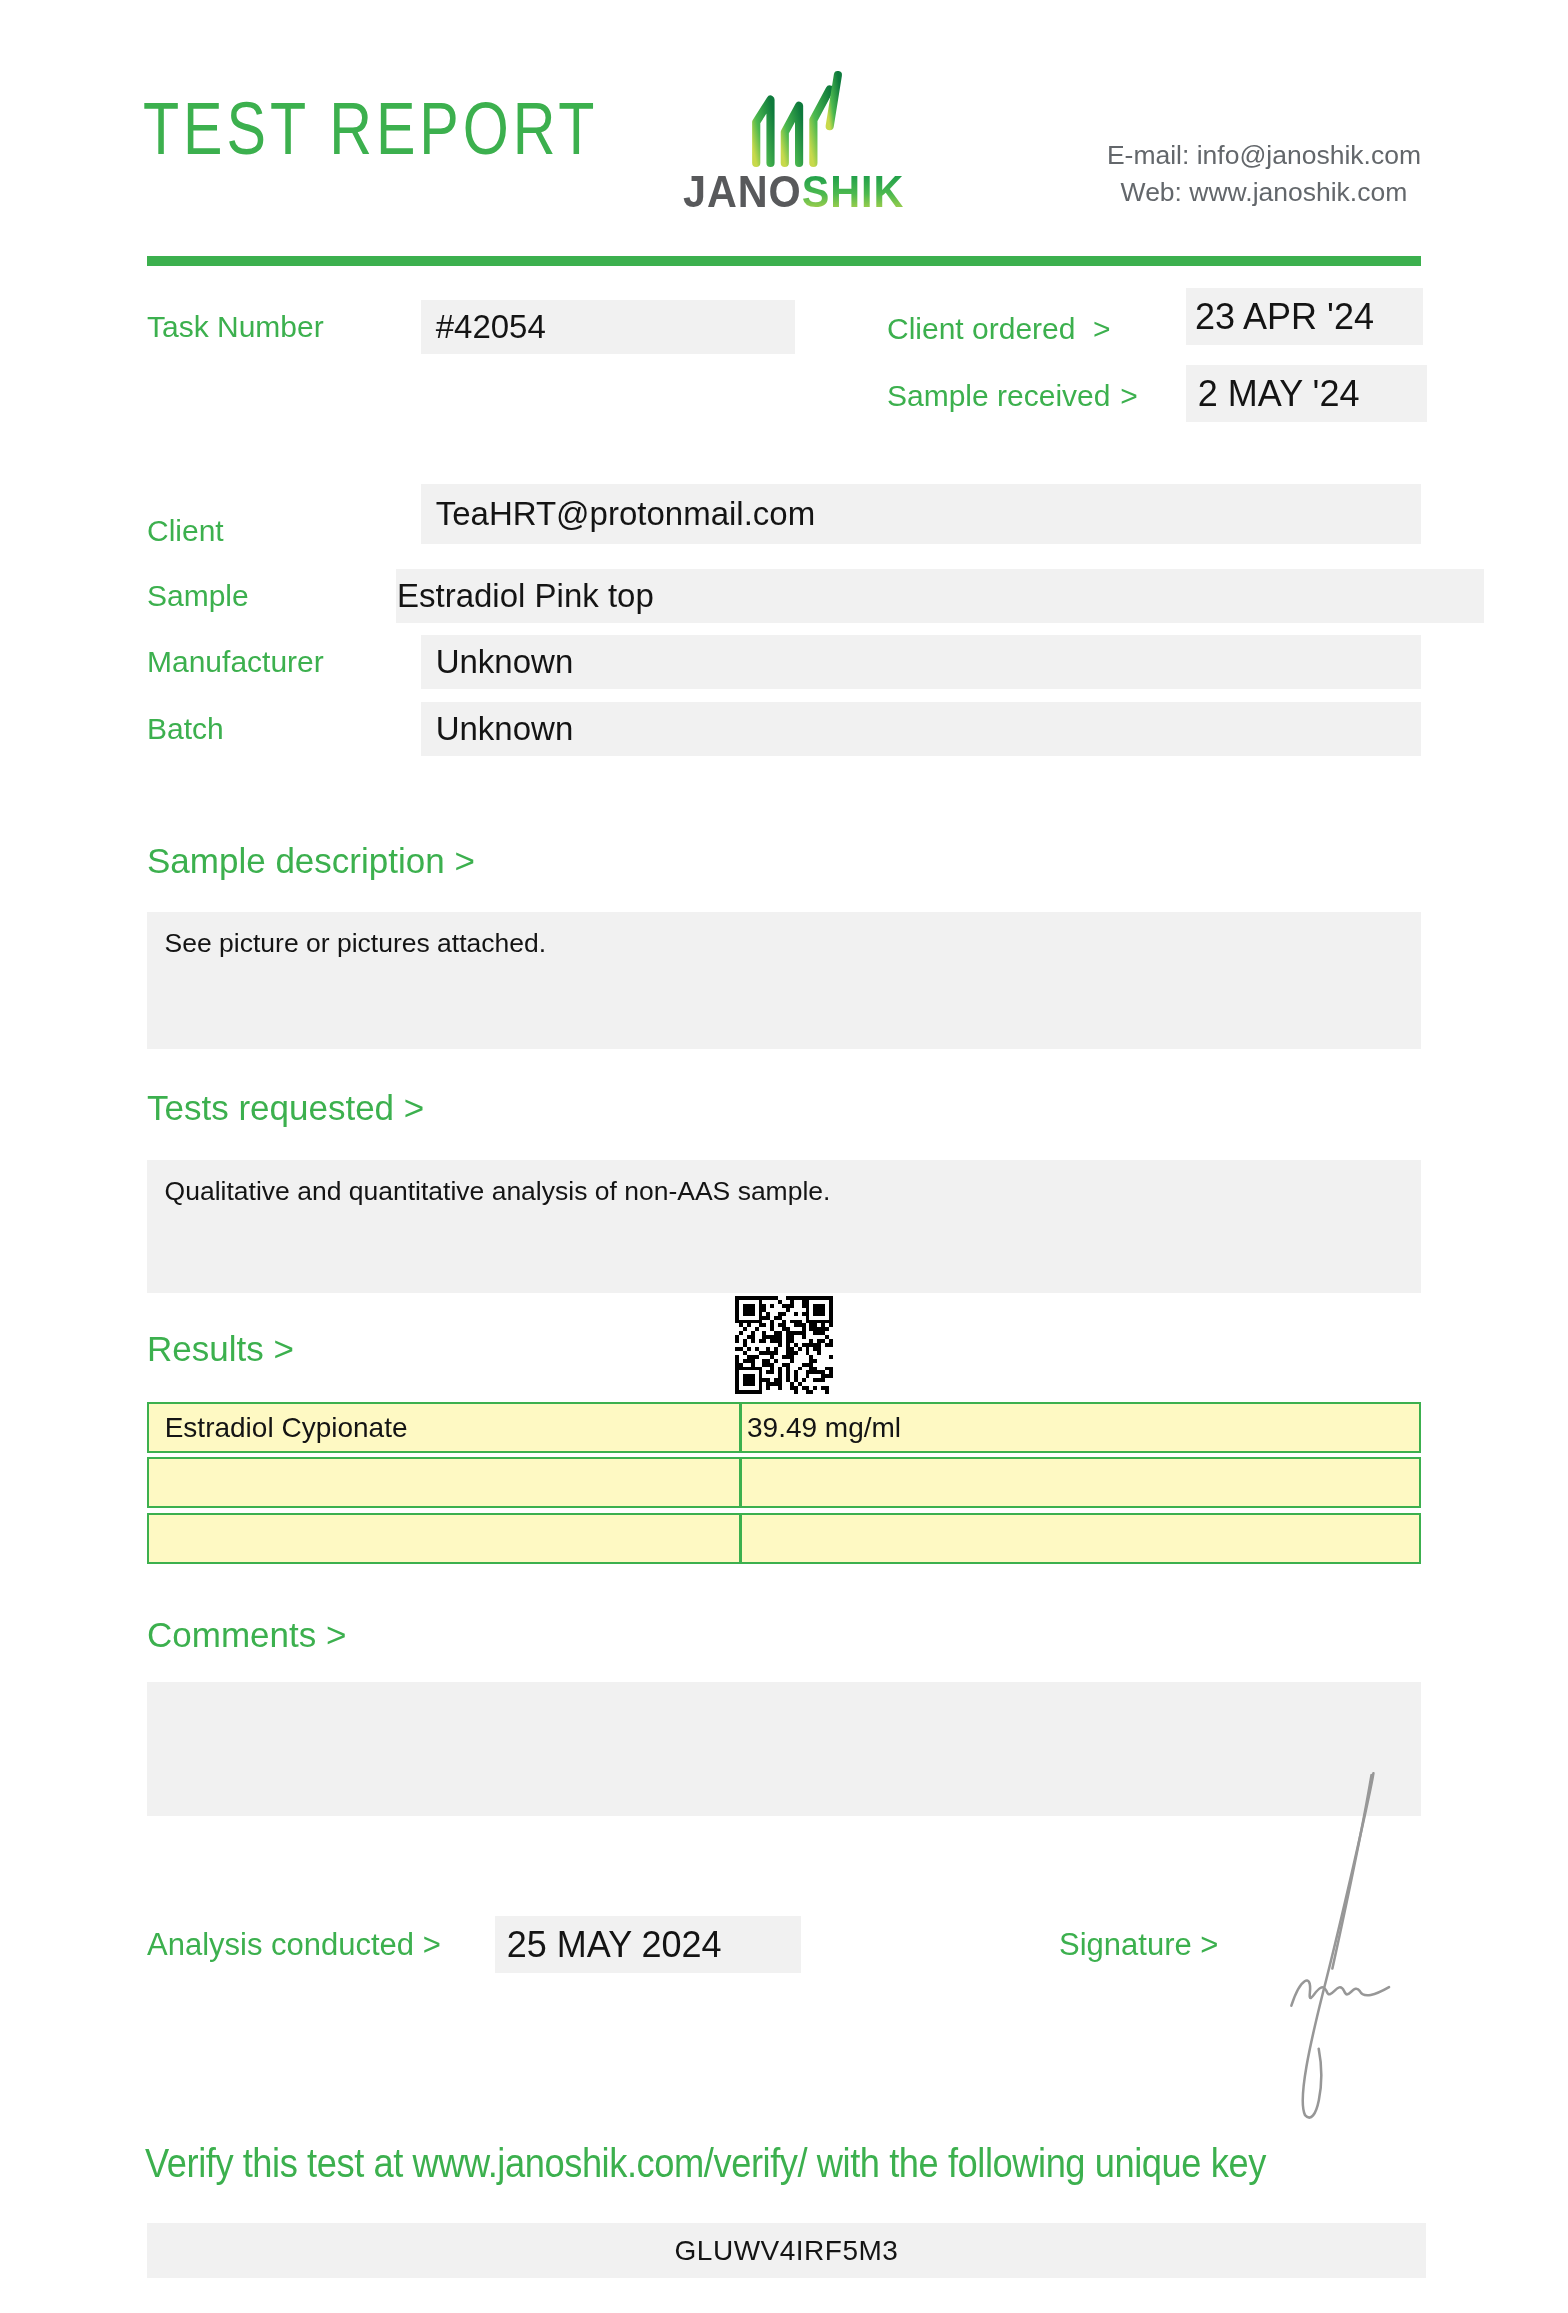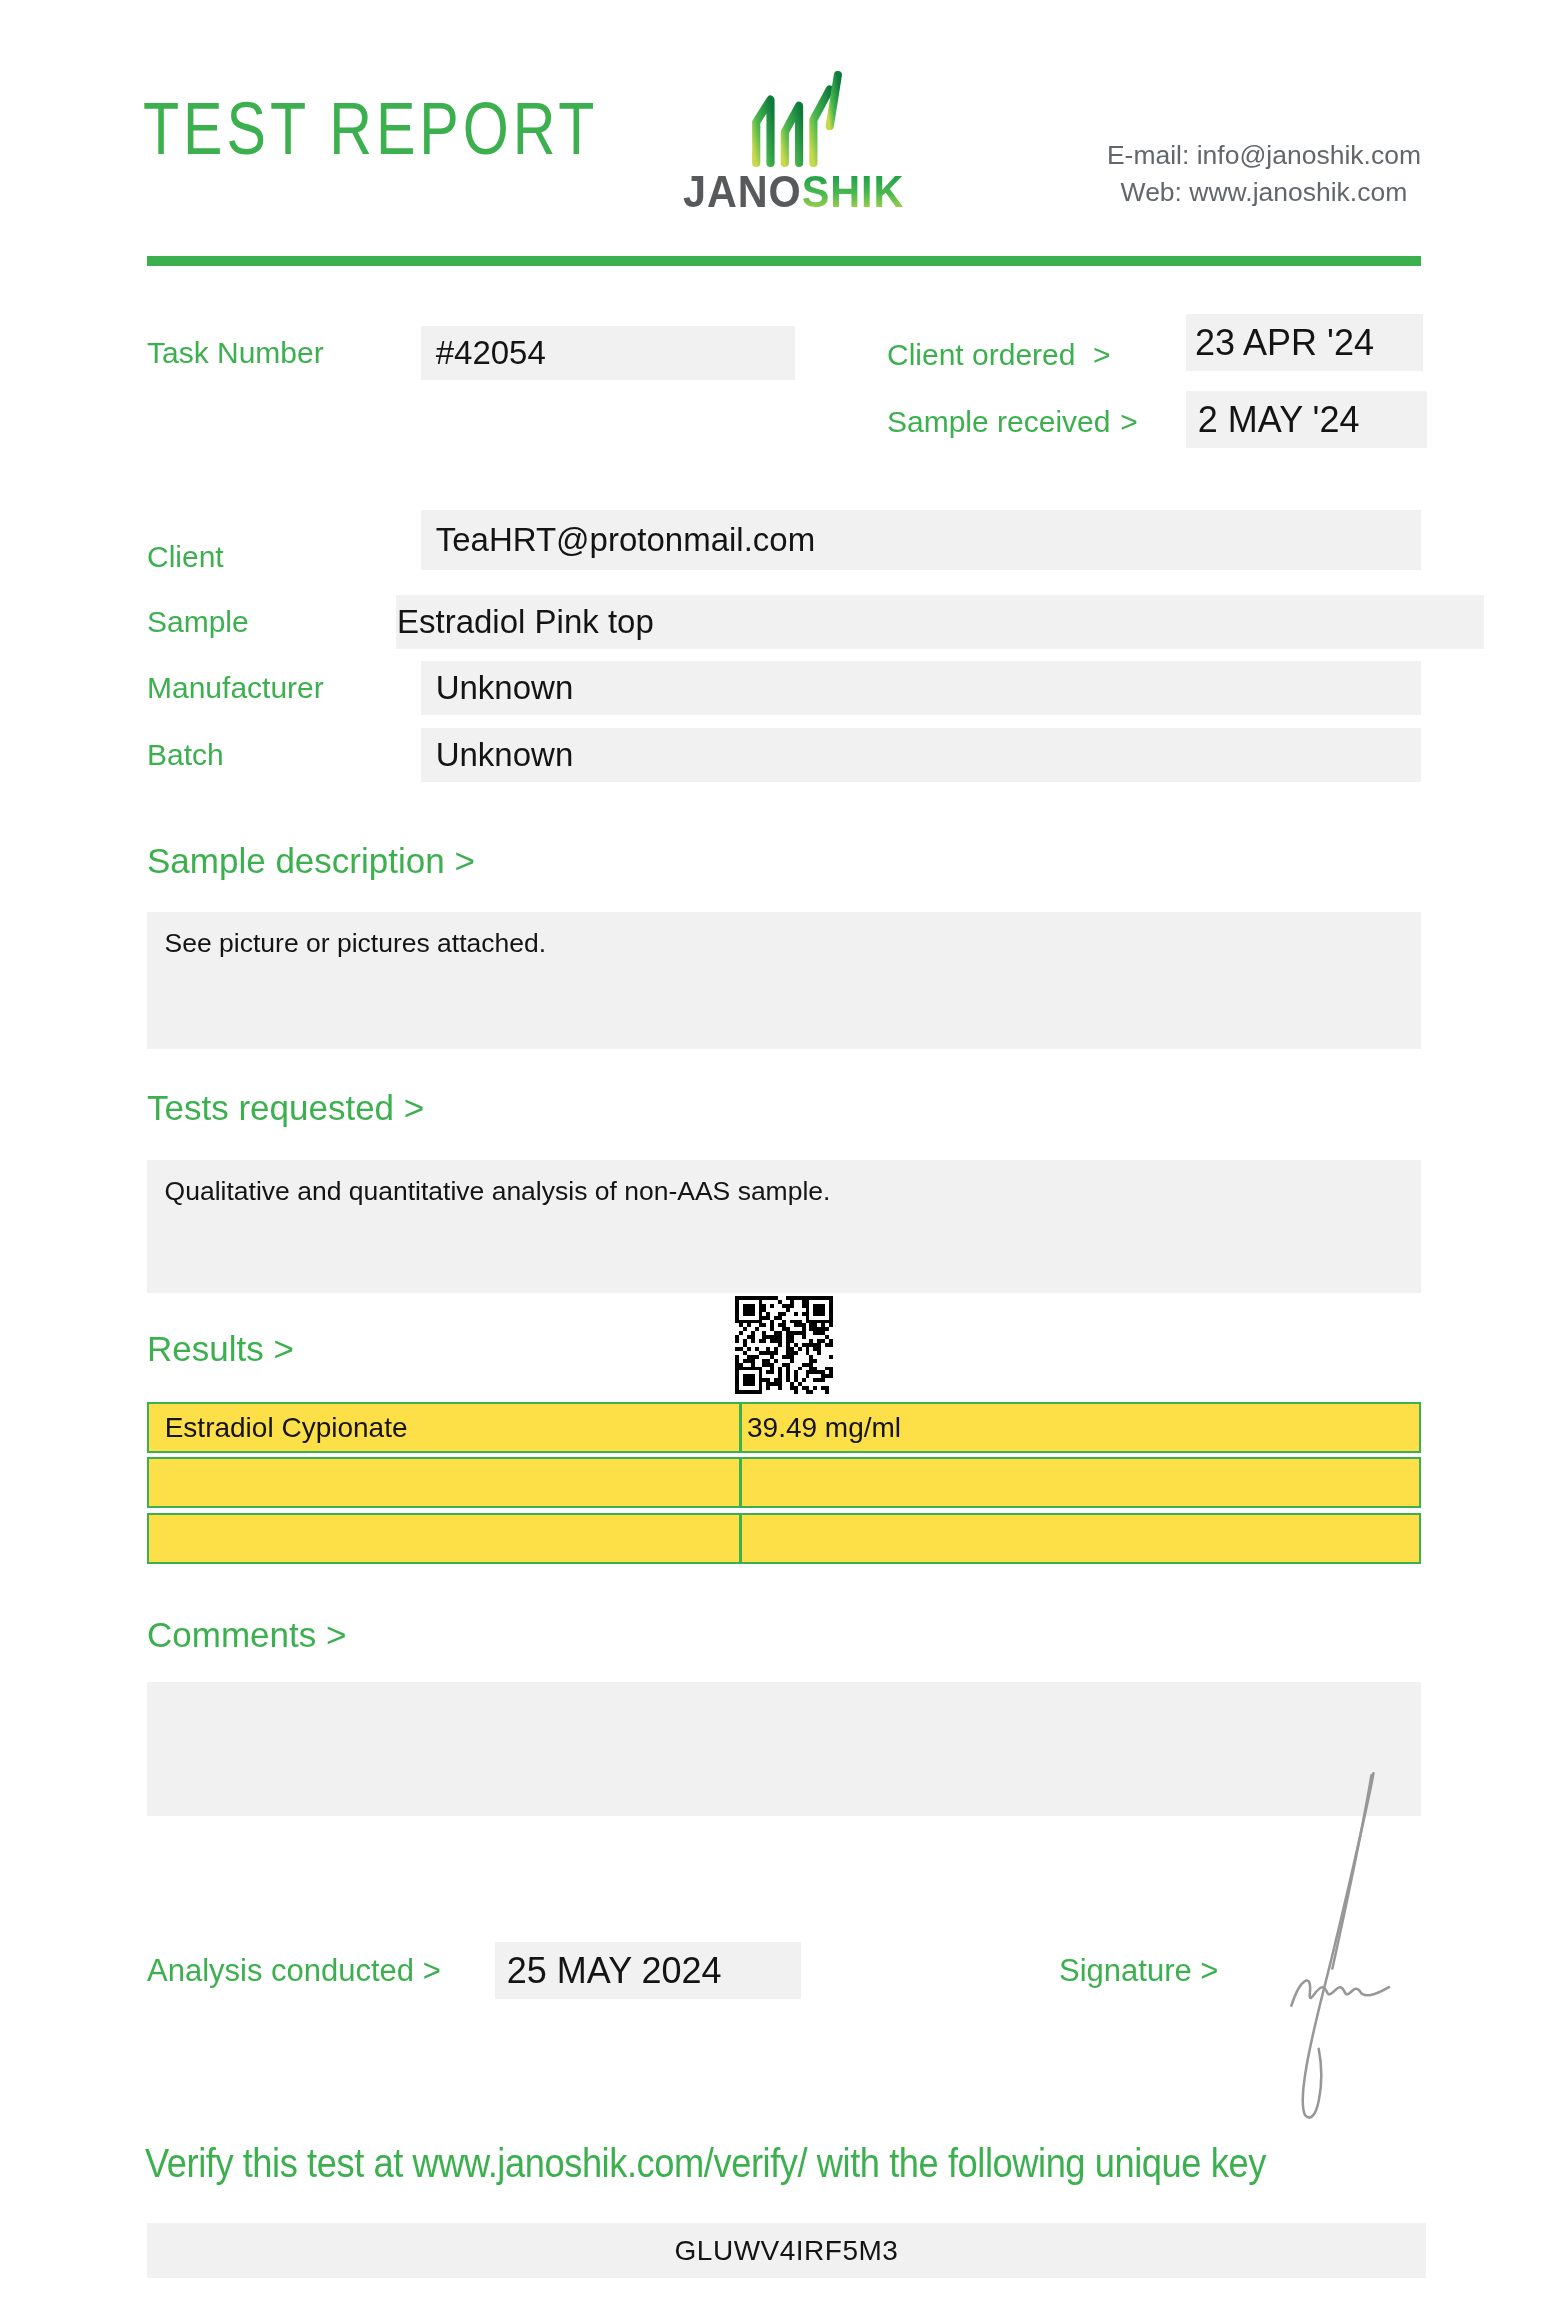--- a/index.html
+++ b/index.html
@@ -27,27 +27,27 @@
   .logo-text .shik{background:linear-gradient(180deg,#1E9E4A 15%,#4CB94F 55%,#C8D94B 100%);
                    -webkit-background-clip:text;background-clip:text;color:#3CB04E;
                    -webkit-text-fill-color:transparent;}
   .contact{right:147px;top:137px;text-align:center;color:var(--muted);font-size:26.5px;line-height:37px;}
   .rule{left:147px;top:256px;width:1274px;height:9.8px;background:var(--green);}
 
   
   .lbl{font-size:30px;color:var(--green);white-space:nowrap;}
   .val{font-size:33px;color:var(--ink);white-space:nowrap;}
   .date-val{font-size:36px;}
-  .lh{display:flex;align-items:center;margin-top:26px;}
+  .lh{display:flex;align-items:center;}
 
   .section-h{font-size:35px;color:var(--green);white-space:nowrap;}
   .box-text{font-size:26.5px;color:var(--ink);padding:15.7px 17.6px;}
 
   
-  .tbl-row{position:absolute;left:147px;width:1274px;height:51px;border:2.9px solid var(--green);background:#fde047;}
+  .tbl-row{position:absolute;left:147px;width:1274px;height:51px;border:2.9px solid var(--green);background:#fef9c3;}
   .tbl-row .divider{position:absolute;left:590px;top:0;width:2.9px;height:100%;background:var(--green);}
   .cell{position:absolute;top:0;height:100%;display:flex;align-items:center;font-size:28px;}
   .cell.c1{left:0;width:590px;padding-left:15.7px;}
   .cell.c2{left:593px;right:12px;padding-left:5px;}
 
   .verify{left:145px;top:2140px;font-size:41px;color:var(--green);white-space:nowrap;
           transform:scaleX(0.885);transform-origin:0 0;letter-spacing:-0.5px;}
   .key-box{left:147px;top:2223px;width:1279px;height:55px;display:flex;align-items:center;justify-content:center;}
   .key-box span{font-size:28px;letter-spacing:0.5px;}
 

